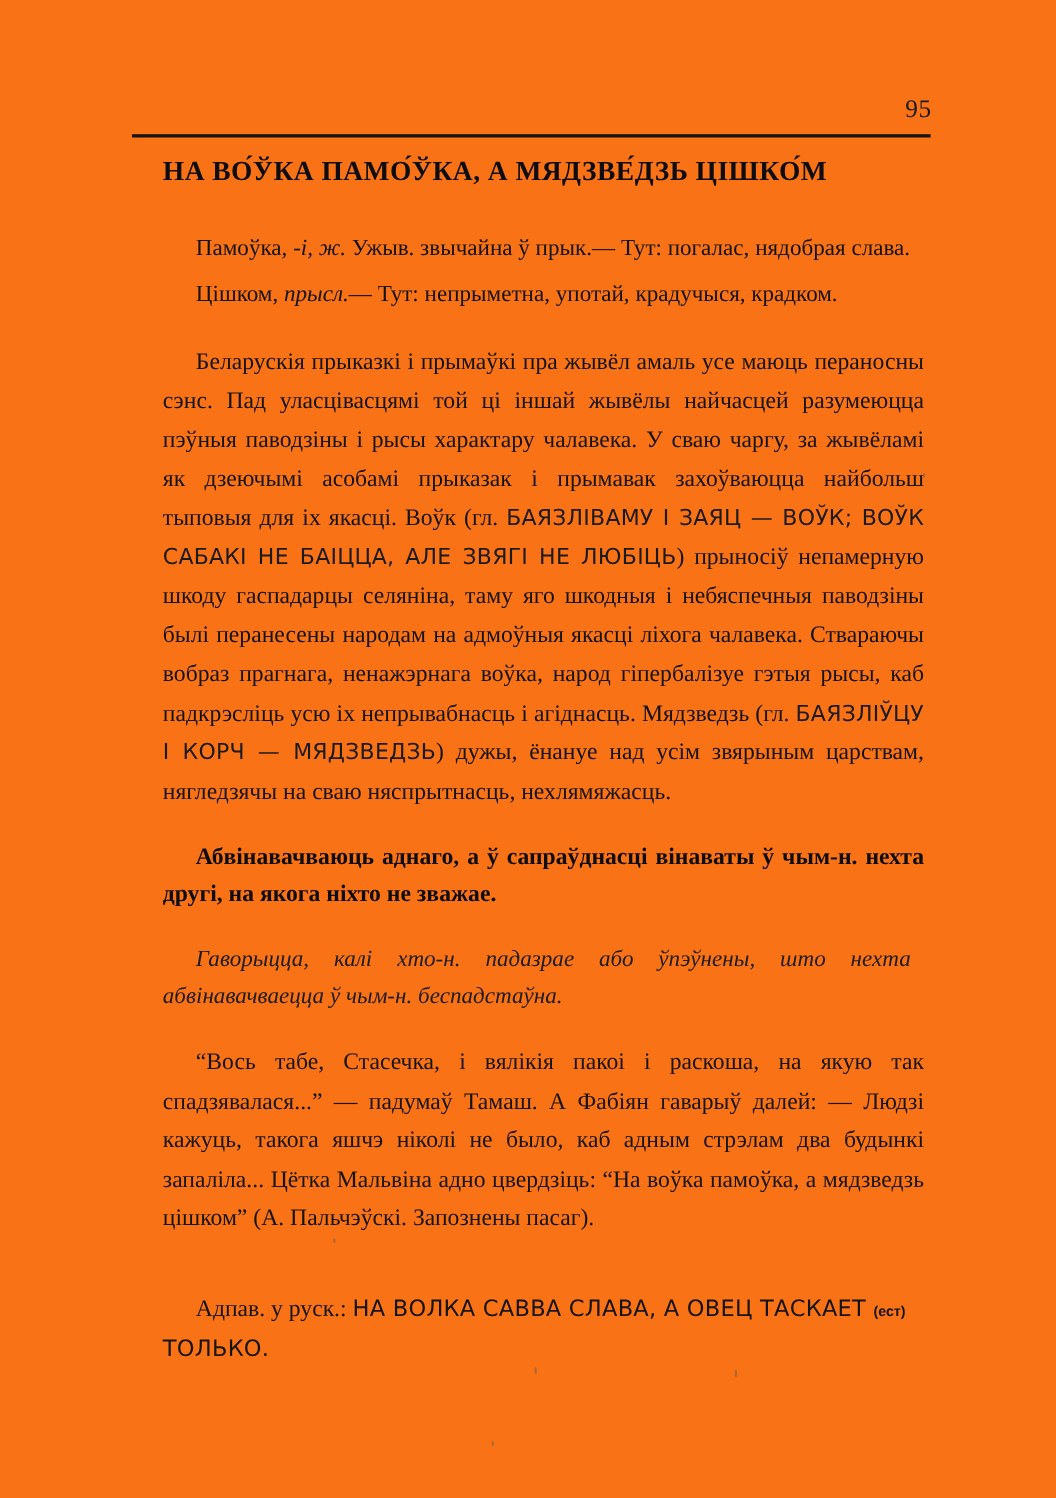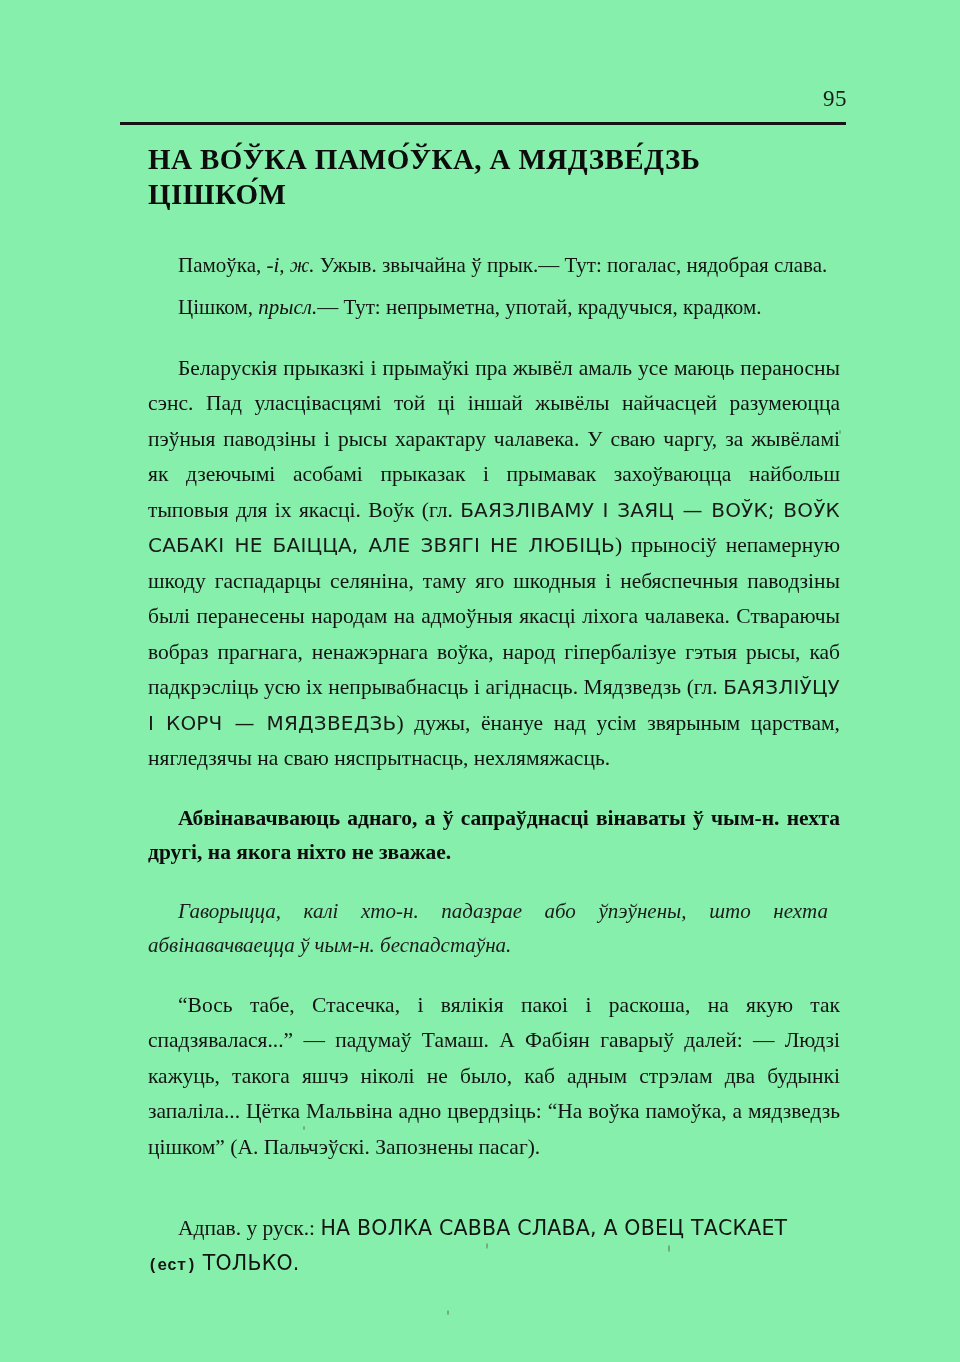--- a/index.html
+++ b/index.html
@@ -5,21 +5,21 @@
 <style>
   html, body {
     margin: 0;
     padding: 0;
     background: #ffffff;
   }
   .page {
     position: relative;
     width: 960px;
     height: 1362px;
-    background: #86efac;
+    background: #f97316;
     overflow: hidden;
     font-family: "Liberation Serif", "DejaVu Serif", serif;
     color: #111111;
     -webkit-font-smoothing: antialiased;
   }
 
   
   .folio {
     position: absolute;
     top: 86px;
@@ -42,21 +42,21 @@
   .column {
     position: absolute;
     top: 142px;
     left: 148px;
     width: 692px;
   }
 
   h1.entry-title {
     margin: 0;
     padding: 0;
-    font-size: 29px;
+    font-size: 25px;
     font-weight: bold;
     letter-spacing: 0.4px;
     line-height: 1.2;
     color: #0d0d0d;
     font-family: "Liberation Serif", "DejaVu Serif", serif;
   }
 
   .sense {
     margin: 0;
     text-indent: 30px;
@@ -126,22 +126,22 @@
     line-height: 35px;
     text-align: left;
     color: #141414;
   }
   .equivalent .rus {
     font-family: "DejaVu Sans", "Liberation Sans", sans-serif;
     font-size: 20.5px;
     letter-spacing: 0.2px;
   }
   .equivalent .rus-note {
-    font-family: Liberation Mono, monospace;
-    font-size: 16px;
+    font-family: Liberation Sans, sans-serif;
+    font-size: 13px;
     font-weight: bold;
   }
 
   
   .speck {
     position: absolute;
     background: #5c5c5c;
     border-radius: 50%;
     opacity: 0.5;
   }

